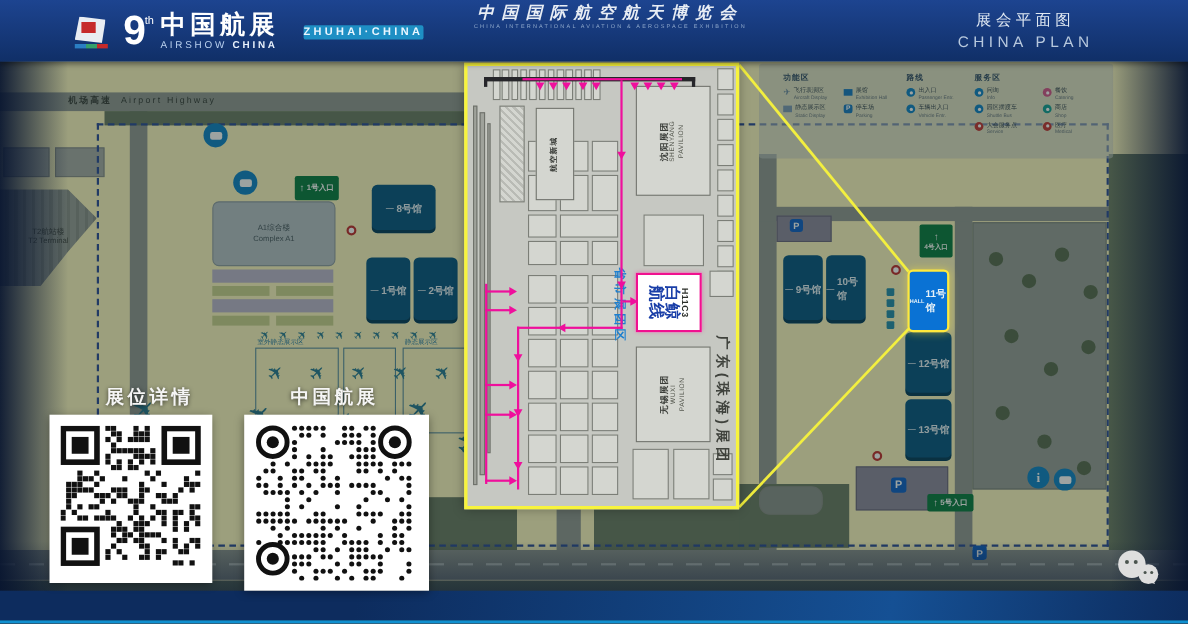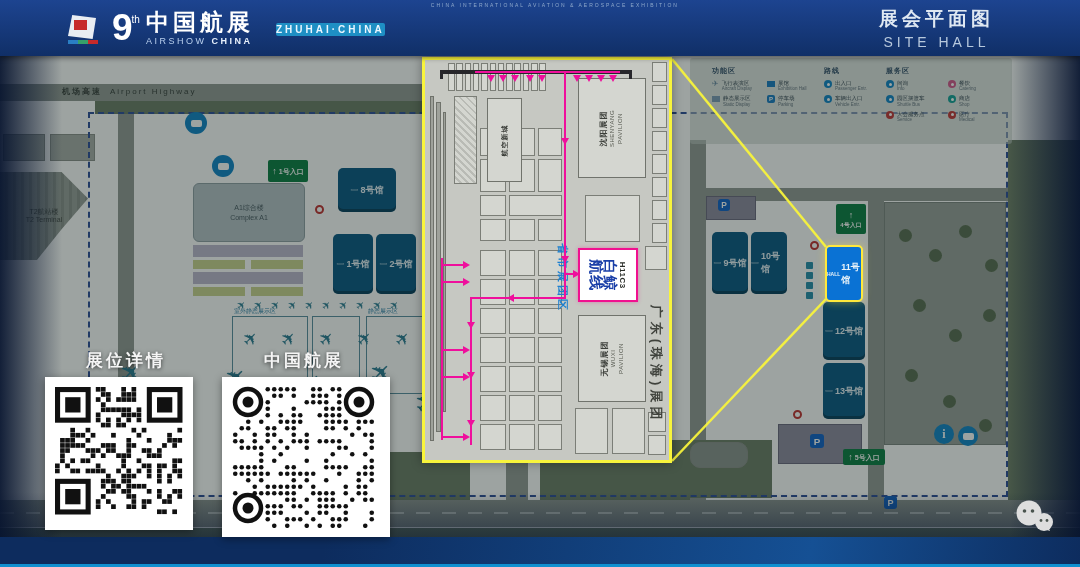--- a/index.html
+++ b/index.html
@@ -1,19 +1,19 @@
 <!DOCTYPE html>
 <html><head>
 <meta charset="utf-8">
 <style>
   html,body{margin:0;padding:0;background:#06152e}
   .stage{position:relative;width:1080px;height:567px;overflow:hidden;background:#0b234c;
          font-family:"Liberation Sans","DejaVu Sans",sans-serif;margin:0 auto}
   
-  .map{position:absolute;inset:0;background:#ffffff;z-index:1}
+  .map{position:absolute;inset:0;background:#fef9c3;z-index:1}
   .road{position:absolute;background:#949c97}
   .green{position:absolute;background:#6e7f6a}
   .bldg{position:absolute;background:#a8ada9;border:1px solid #8c918d;box-sizing:border-box}
   .bound{position:absolute;border:2px dashed #31519b;box-sizing:border-box}
   .hwy-label{position:absolute;left:62px;top:86px;font-size:8px;color:#3c423f;letter-spacing:2px;white-space:nowrap}
   .hwy-label b{font-weight:bold;margin-right:8px}
   .terminal{position:absolute;left:0;top:172px;width:88px;height:88px;background:
       repeating-linear-gradient(90deg,#9aa09b 0 5px,#8b918c 5px 8px);
       clip-path:polygon(0 0,70% 0,100% 30%,70% 65%,42% 100%,0 100%);
       display:flex;align-items:center;justify-content:center;text-align:center}
@@ -93,21 +93,21 @@
   .tcn{margin-right:22px}
   .tcn .c{font-size:23px;font-weight:bold;color:#fff;letter-spacing:4px;line-height:1}
   .tcn .e{font-size:9px;color:#b9d0ee;letter-spacing:2.5px;margin-top:2px}
   .tcn .e b{color:#e8f1fc}
   .dates{text-align:center}
   .dates .d{font-size:24px;font-weight:bold;color:#fff;letter-spacing:1px;line-height:1}
   .dates .v{margin-top:3px;background:#1e8fc4;border-radius:2px;font-size:10px;font-weight:bold;
             letter-spacing:3px;color:#eaf6ff;padding:1px 0}
   .spacer{flex:1}
   .plan{margin-right:86px;text-align:center}
-  .plan .c{font-size:19px;font-weight:bold;color:#dfe8f2;letter-spacing:4px}
+  .plan .c{font-size:14px;font-weight:normal;color:#dfe8f2;letter-spacing:4px}
   .plan .e{font-size:14px;color:#b7c8dd;letter-spacing:4px;margin-top:2px}
   
   .qrlabel{position:absolute;z-index:9;color:#f5f5f5;font-size:17px;font-weight:bold;letter-spacing:3px;
            text-shadow:0 1px 4px rgba(0,0,0,.65)}
   .qrbox{position:absolute;background:#fff;z-index:9;display:flex;align-items:center;justify-content:center;
          box-shadow:0 2px 8px rgba(0,0,0,.4)}
   .bottombar{position:absolute;left:0;bottom:0;right:0;height:27px;z-index:8;
              background:linear-gradient(100deg,#0d2c5e 30%,#155094 75%,#0d2c5e);border-bottom:3px solid #1090d0}
   .banner{position:absolute;left:50%;transform:translateX(-44%);top:2px;text-align:center;z-index:9}
   .banner .c{font-family:"Liberation Serif","DejaVu Serif",serif;font-style:italic;font-weight:bold;
@@ -562,25 +562,25 @@
     <div class="tcn">
       <div class="c">中国航展</div>
       <div class="e"><span>AIRSHOW</span> <b>CHINA</b></div>
     </div>
     <div class="dates">
       <div class="v">ZHUHAI·CHINA</div>
     </div>
     <div class="spacer"></div>
     <div class="plan">
       <div class="c">展会平面图</div>
-      <div class="e">SITE HALL</div>
+      <div class="e">CHINA PLAN</div>
     </div>
   </header>
 
-  <div class="qrlabel" style="left:86px;top:349px">展位详情</div>
+  <div class="qrlabel" style="left:96px;top:349px">展位详情</div>
   <div class="qrlabel" style="left:264px;top:349px">中国航展</div>
   <div class="qrbox" style="left:45px;top:377px;width:148px;height:153px">
       <svg id="qr1" width="128" height="133">
         <rect x="40.8" y="0" width="4.692" height="4.692" fill="#111"></rect>
         <rect x="45.9" y="0" width="4.692" height="4.692" fill="#111"></rect>
         <rect x="66.3" y="0" width="4.692" height="4.692" fill="#111"></rect>
         <rect x="76.5" y="0" width="4.692" height="4.692" fill="#111"></rect>
         <rect x="45.9" y="5.1" width="4.692" height="4.692" fill="#111"></rect>
         <rect x="51" y="5.1" width="4.692" height="4.692" fill="#111"></rect>
         <rect x="66.3" y="5.1" width="4.692" height="4.692" fill="#111"></rect>
@@ -971,20 +971,21 @@
         <circle cx="16" cy="16" r="5.5" fill="#111"></circle>
         <circle cx="127" cy="16" r="13" fill="none" stroke="#111" stroke-width="4.5"></circle>
         <circle cx="127" cy="16" r="5.5" fill="#111"></circle>
         <circle cx="16" cy="122" r="13" fill="none" stroke="#111" stroke-width="4.5"></circle>
         <circle cx="16" cy="122" r="5.5" fill="#111"></circle>
       </svg>
     </div>
 
   <footer class="bottombar"></footer>
   <div class="banner">
+    <div class="c">中国国际航空航天博览会</div>
     <div class="e">CHINA INTERNATIONAL AVIATION &amp; AEROSPACE EXHIBITION</div>
   </div>
 
   <div class="watermark">
     <svg width="42" height="36" viewBox="0 0 42 36">
       <circle cx="15" cy="14" r="12.5" fill="#dedede"></circle>
       <circle cx="10.5" cy="12" r="1.8" fill="#4a544e"></circle>
       <circle cx="18.5" cy="12" r="1.8" fill="#4a544e"></circle>
       <polygon points="7,24 13,22 9,19" fill="#dedede"></polygon>
       <circle cx="30" cy="23" r="9" fill="#dedede"></circle>

